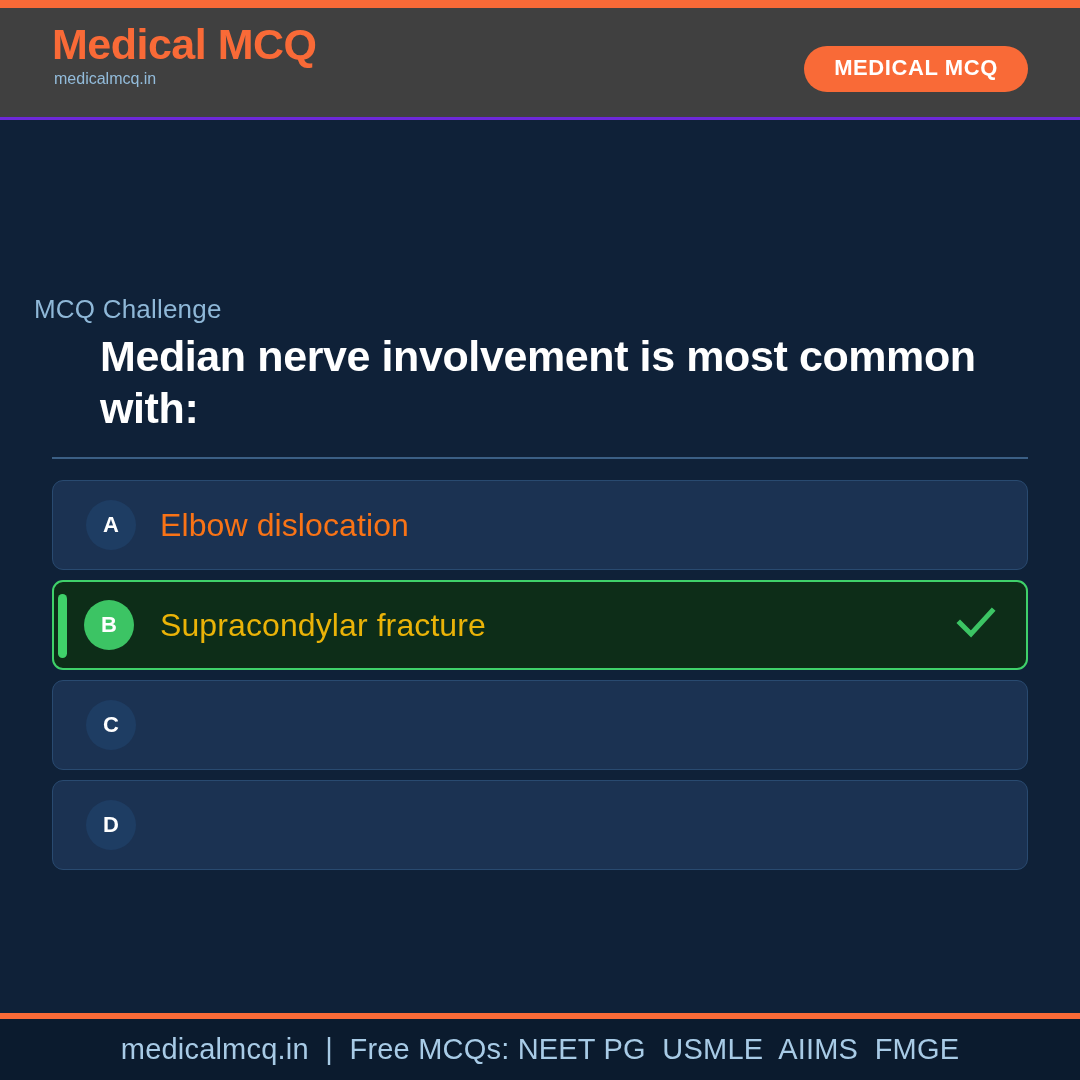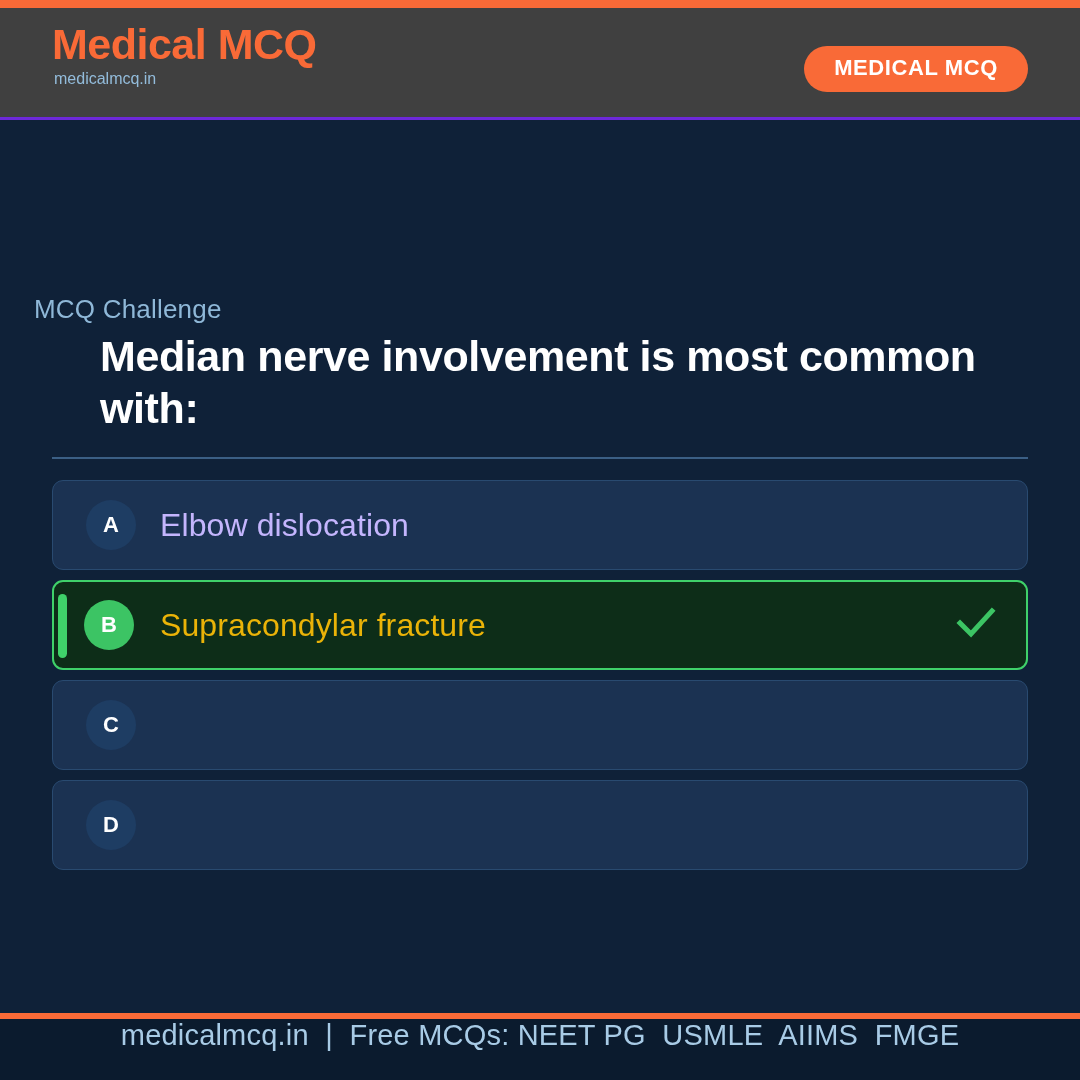--- a/index.html
+++ b/index.html
@@ -151,21 +151,21 @@
     margin-left: 33px;
     flex: none;
   }
   .option.correct .badge {
     background: #3cc464;
     margin-left: 30px;
   }
   .opt-text {
     margin-left: 24px;
     font-size: 32px;
-    color: #c4b5fd;
+    color: #f97316;
     letter-spacing: 0.1px;
   }
   .option.correct .opt-text {
     color: #eab308;
     margin-left: 26px;
   }
   .check {
     position: absolute;
     right: 30px;
     top: 50%;
@@ -177,20 +177,21 @@
   
   .footer {
     position: absolute;
     bottom: 0; left: 0;
     width: 1080px;
     height: 67px;
     background: #0b1b2e;
     border-top: 6px solid #f96a37;
     box-sizing: border-box;
     display: flex;
+    align-items: center;
     justify-content: center;
   }
   .footer-text {
     font-size: 29px;
     color: #a8cbe6;
     letter-spacing: 0.2px;
     white-space: pre;
   }
 </style>
 </head>

